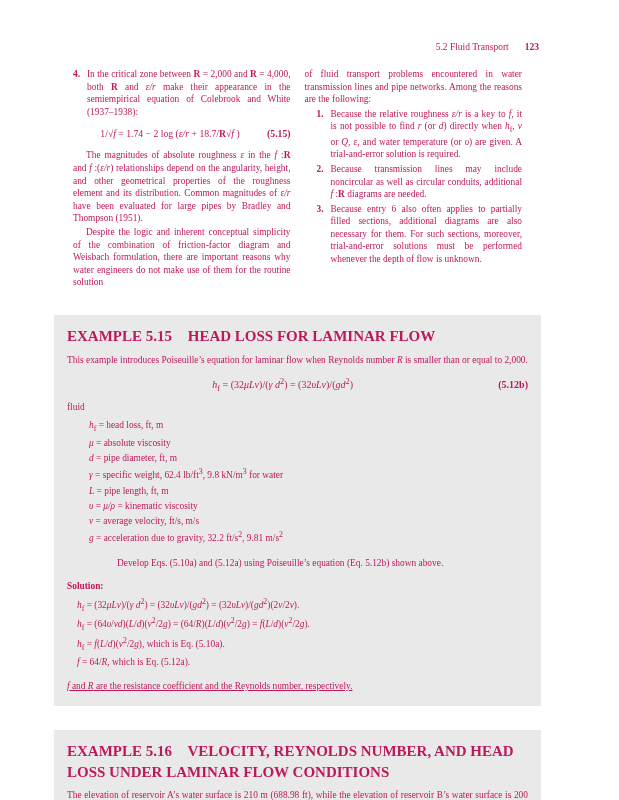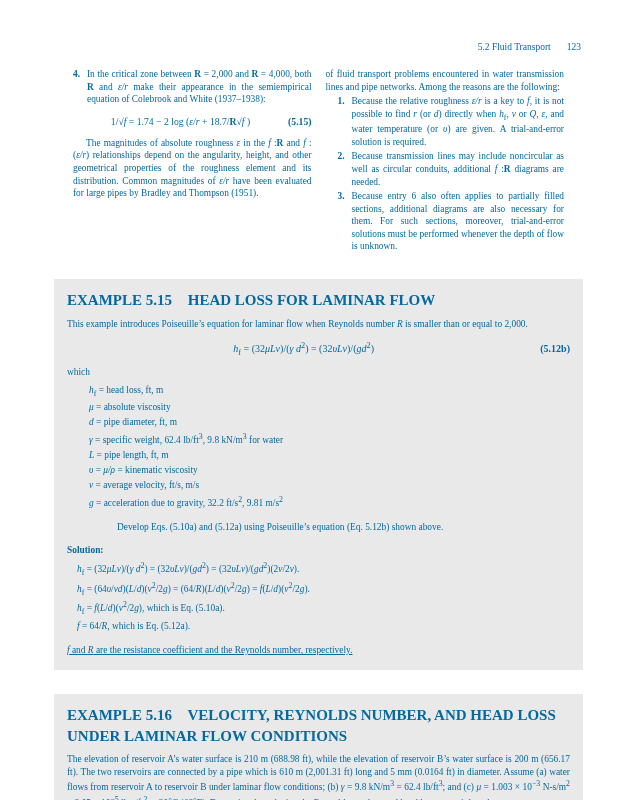--- a/index.html
+++ b/index.html
@@ -6,36 +6,36 @@
     margin: 0;
     padding: 0;
     background: #ffffff;
   }
   .page {
     width: 619px;
     height: 800px;
     box-sizing: border-box;
     background: #ffffff;
     font-family: "Liberation Serif", serif;
-    color: #0369a1;
-    padding: 42px 36px 28px 54px;
+    color: #be185d;
+    padding: 42px 78px 28px 54px;
     overflow: hidden;
   }
 
   
   .running-head {
     display: flex;
     justify-content: flex-end;
     align-items: baseline;
     font-size: 9.5px;
     margin-bottom: 16px;
     padding-right: 2px;
   }
   .rh-section { margin-right: 16px; }
-  .rh-page { font-weight: normal; }
+  .rh-page { font-weight: bold; }
 
   
   .columns {
     display: flex;
     gap: 14px;
     margin: 0 19px;
   }
   .col {
     flex: 1;
     min-width: 0;
@@ -113,20 +113,21 @@
     <div class="col">
       <div class="list-item">
         <span class="li-num">4.</span>
         <span class="li-text">In the critical zone between <b>R</b> = 2,000 and <b>R</b> = 4,000, both <b>R</b> and <i>ε/r</i> make their appearance in the semiempirical equation of Colebrook and White (1937–1938):</span>
       </div>
       <div class="eq-row">
         <span class="eq-body">1/√<i>f</i> = 1.74 − 2 log (<i>ε/r</i> + 18.7/<b>R</b>√<i>f</i> )</span>
         <span class="eq-num">(5.15)</span>
       </div>
       <p class="para indent">The magnitudes of absolute roughness <i>ε</i> in the <i>f</i> :<b>R</b> and <i>f</i> :(<i>ε/r</i>) relationships depend on the angularity, height, and other geometrical properties of the roughness element and its distribution. Common magnitudes of <i>ε/r</i> have been evaluated for large pipes by Bradley and Thompson (1951).</p>
+      <p class="para indent">Despite the logic and inherent conceptual simplicity of the combination of friction-factor diagram and Weisbach formulation, there are important reasons why water engineers do not make use of them for the routine solution</p>
     </div>
 
     <div class="col">
       <p class="para">of fluid transport problems encountered in water transmission lines and pipe networks. Among the reasons are the following:</p>
       <div class="rlist">
         <div class="list-item rlist-item">
           <span class="li-num">1.</span>
           <span class="li-text">Because the relative roughness <i>ε/r</i> is a key to <i>f</i>, it is not possible to find <i>r</i> (or <i>d</i>) directly when <i>h</i><sub>f</sub>, <i>v</i> or <i>Q</i>, <i>ε</i>, and water temperature (or <i>υ</i>) are given. A trial-and-error solution is required.</span>
         </div>
         <div class="list-item rlist-item">
@@ -145,21 +146,21 @@
   <section class="example">
     <div class="ex-head">
       <span class="ex-label">EXAMPLE 5.15</span>
       <span class="ex-title">HEAD LOSS FOR LAMINAR FLOW</span>
     </div>
     <p class="para">This example introduces Poiseuille’s equation for laminar flow when Reynolds number <i>R</i> is smaller than or equal to 2,000.</p>
     <div class="eq-row ex-eq">
       <span class="eq-body"><i>h</i><sub>f</sub> = (32<i>μLv</i>)/(<i>γ d</i><sup>2</sup>) = (32<i>υLv</i>)/(<i>gd</i><sup>2</sup>)</span>
       <span class="eq-num">(5.12b)</span>
     </div>
-    <p class="para where">which</p>
+    <p class="para where">fluid</p>
     <div class="defs">
       <div class="def-line"><i>h</i><sub>f</sub> = head loss, ft, m</div>
       <div class="def-line"><i>μ</i> = absolute viscosity</div>
       <div class="def-line"><i>d</i> = pipe diameter, ft, m</div>
       <div class="def-line"><i>γ</i> = specific weight, 62.4 lb/ft<sup>3</sup>, 9.8 kN/m<sup>3</sup> for water</div>
       <div class="def-line"><i>L</i> = pipe length, ft, m</div>
       <div class="def-line"><i>υ</i> = <i>μ/ρ</i> = kinematic viscosity</div>
       <div class="def-line"><i>v</i> = average velocity, ft/s, m/s</div>
       <div class="def-line"><i>g</i> = acceleration due to gravity, 32.2 ft/s<sup>2</sup>, 9.81 m/s<sup>2</sup></div>
     </div>

